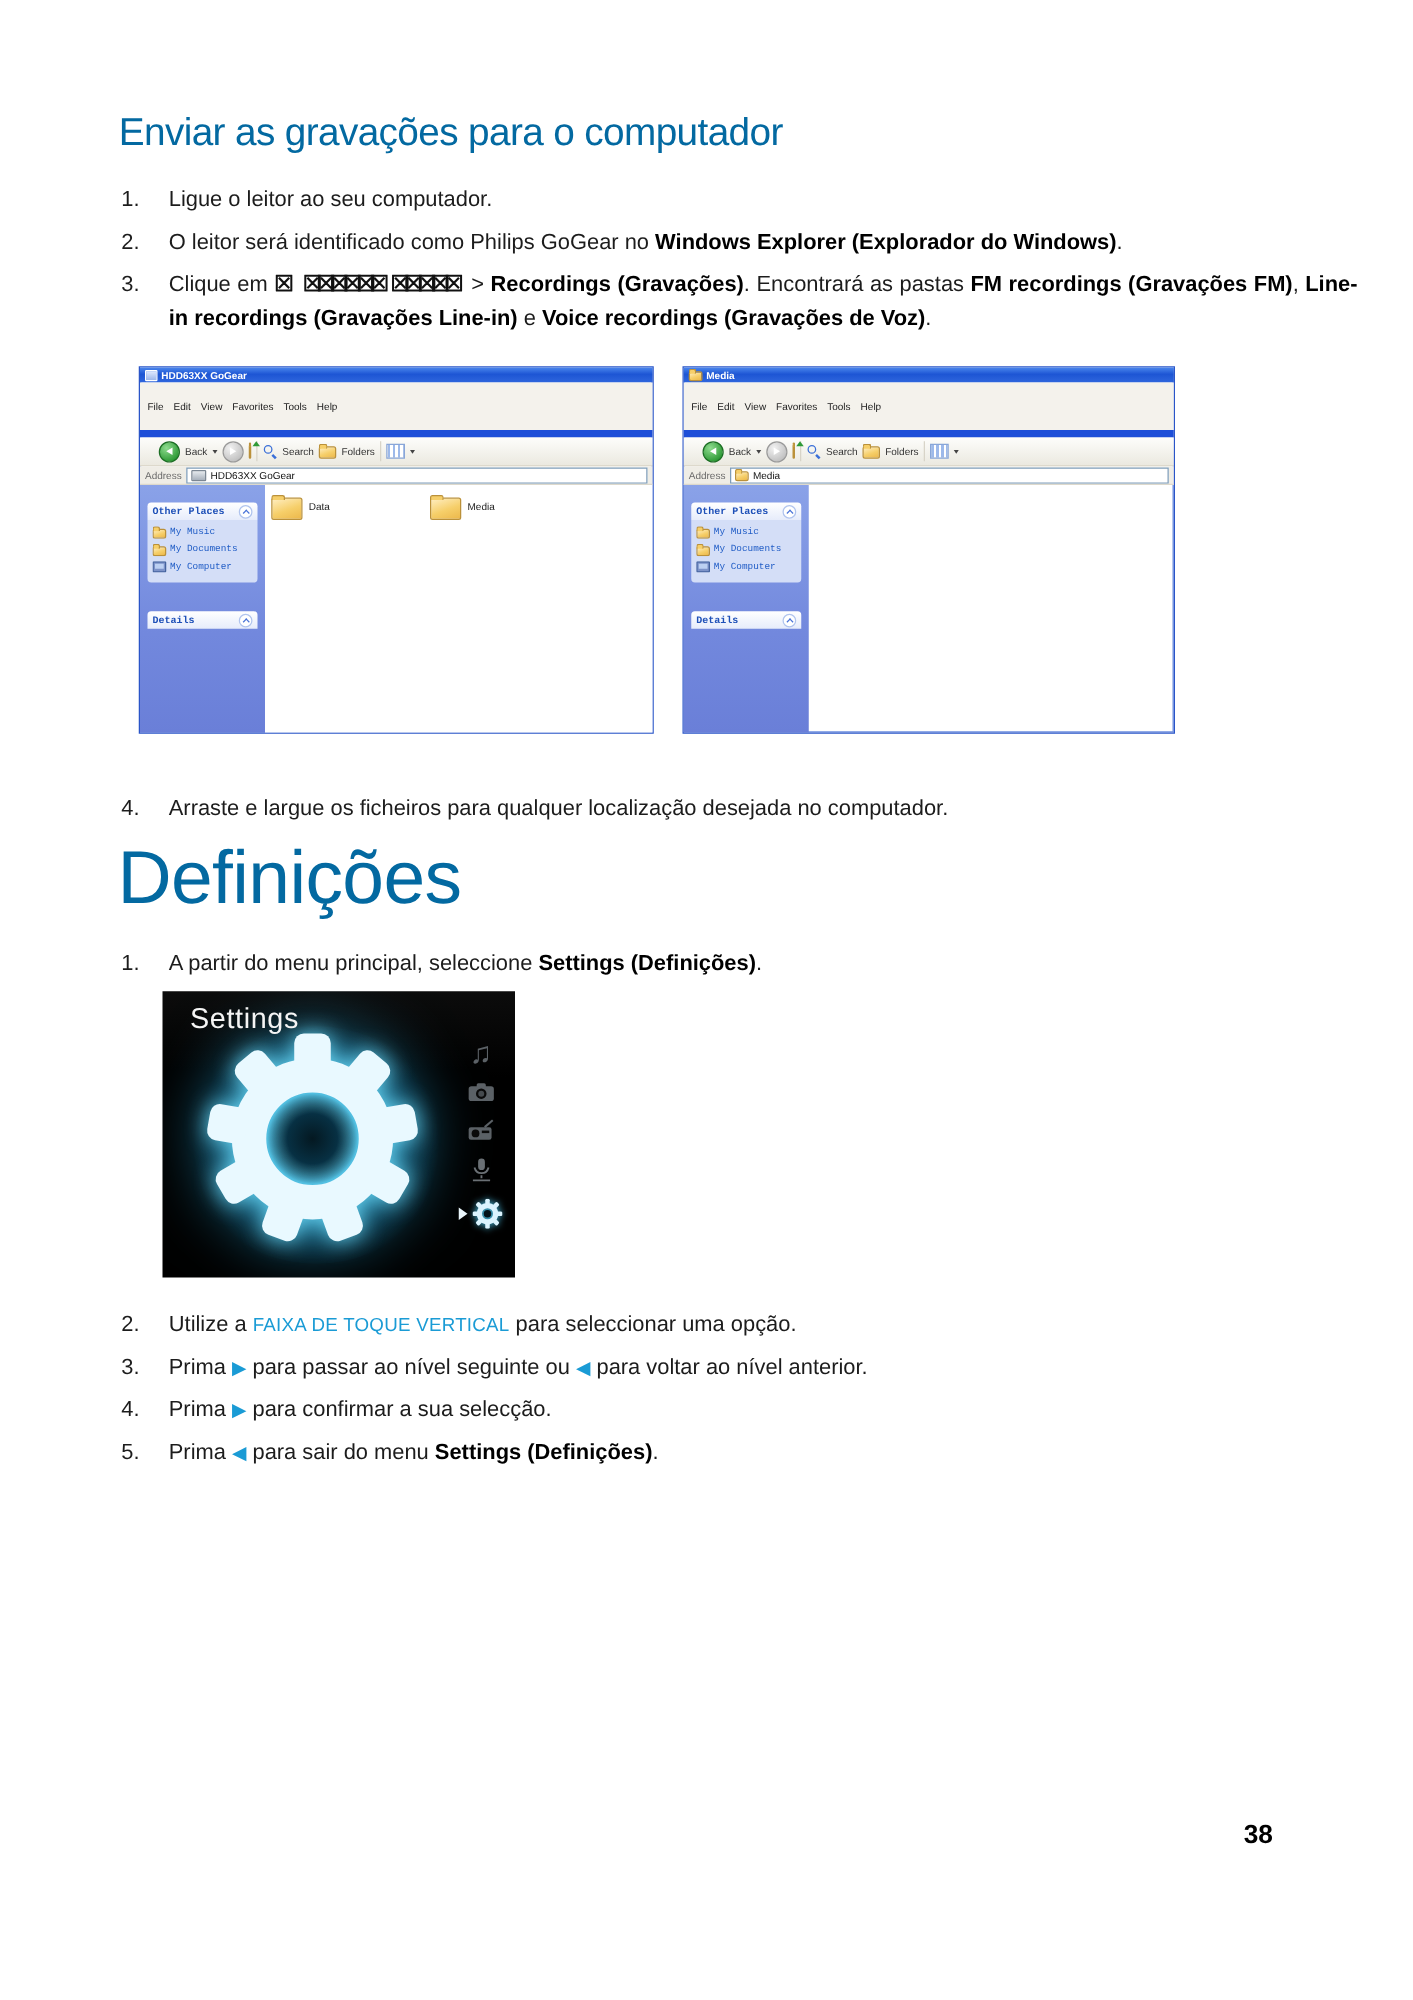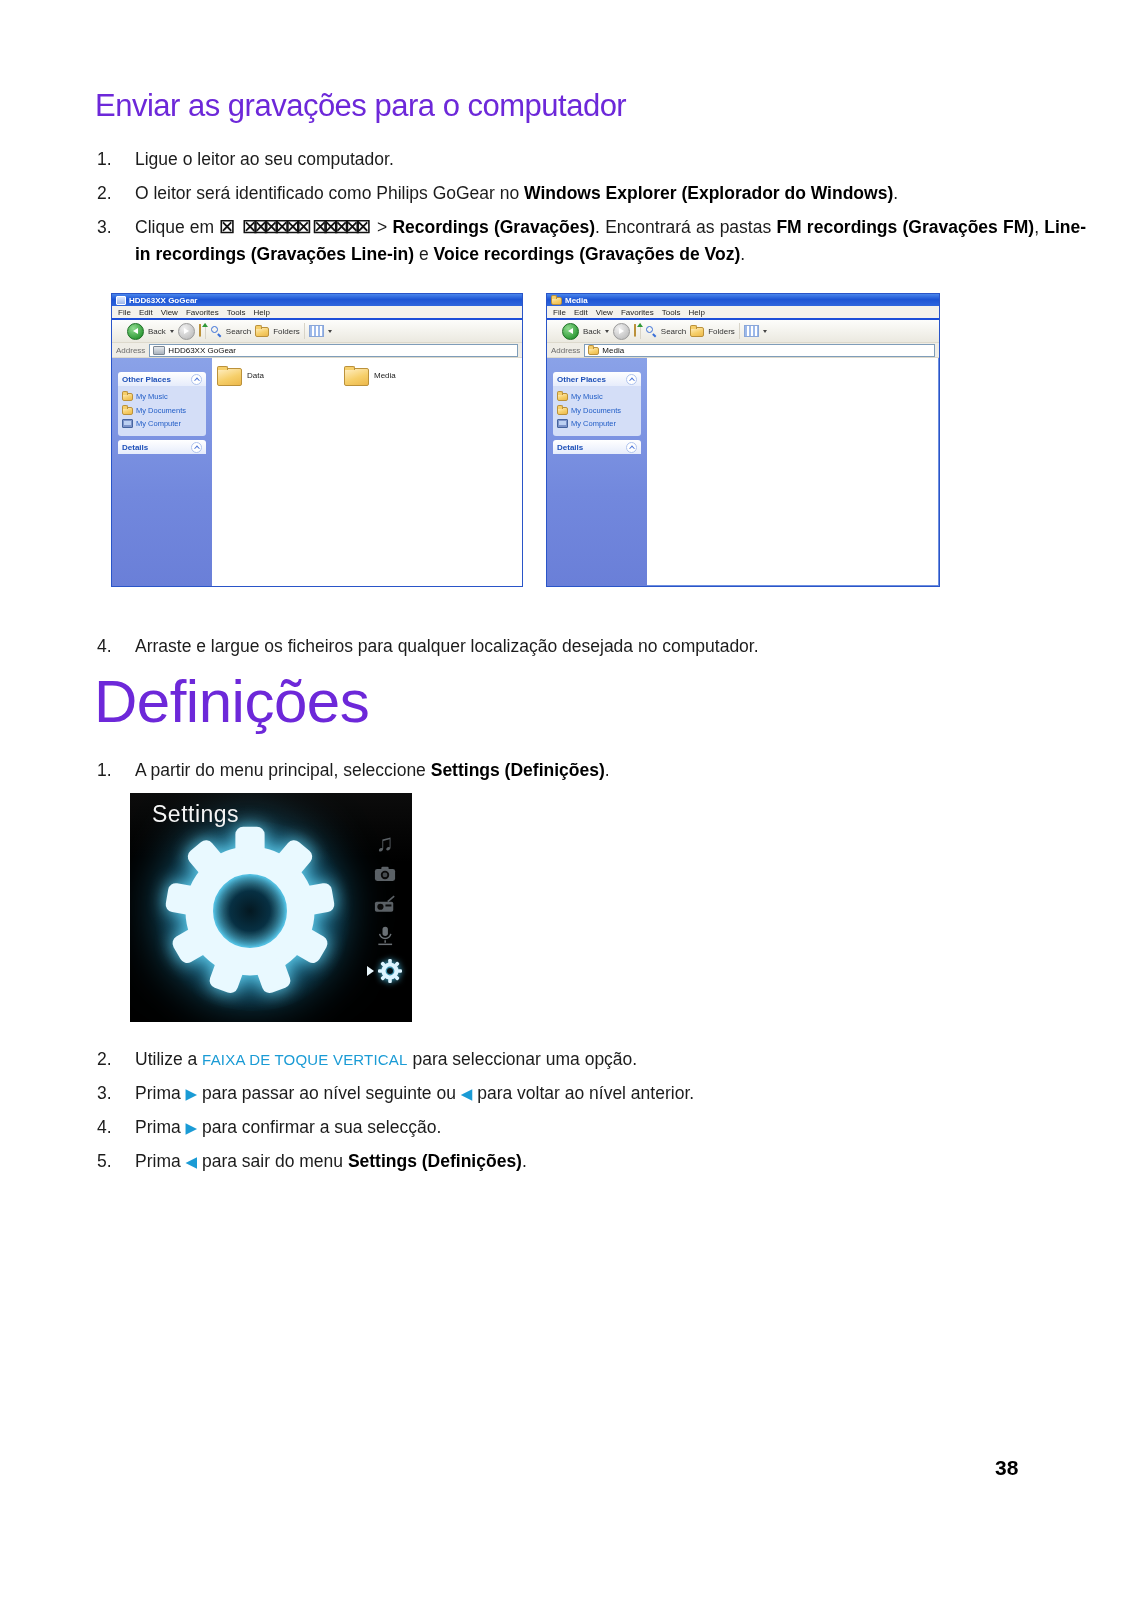--- a/index.html
+++ b/index.html
@@ -1,61 +1,61 @@
 <!DOCTYPE html>
 <html><head>
 <meta charset="utf-8">
 <style>
   html,body{margin:0;padding:0;background:#ffffff;}
   body{width:1130px;height:1600px;position:relative;overflow:hidden;
        font-family:"Liberation Sans",sans-serif;color:#1c1c1c;}
   .abs{position:absolute;}
 
   
-  .h1{color:#6d28d9;font-weight:normal;letter-spacing:-0.5px;line-height:1.05;}
+  .h1{color:#0369a1;font-weight:normal;letter-spacing:-0.5px;line-height:1.05;}
   .h1.send{left:95px;top:90px;font-size:31px;}
   .h1.defs{left:94px;top:670px;font-size:60px;}
   .li{left:96px;width:992px;font-size:17.5px;line-height:27px;color:#1c1c1c;}
   .li .num{position:absolute;left:1px;top:0;width:30px;}
   .li .txt{margin-left:39px;width:951px;}
   .li .txt.just{text-align:justify;}
   b{font-weight:bold;color:#000;text-align:right;}
   .smallcaps{color:#1a9bd5;font-size:15px;letter-spacing:0.2px;}
   .tri{color:#1a9bd5;font-size:15px;}
   .boxes{letter-spacing:-5px;margin-right:6px;font-weight:bold;color:#111;}
   .box1{margin-right:2px;font-weight:bold;color:#111;}
   .pageno{left:995px;top:1456px;font-size:21px;font-weight:bold;color:#000;}
 
   
   .xpwin{border:1px solid #2a55c8;box-shadow:0 0 0 1px #6e8fe0 inset;background:#fff;display:flex;flex-direction:column;}
   .xp-title{height:12px;flex:0 0 12px;background:linear-gradient(180deg,#4a86ec 0%,#1d55d4 45%,#2f66dd 100%);
             display:flex;align-items:center;gap:3px;padding:0 4px;color:#fff;font-size:8px;font-weight:bold;white-space:nowrap;overflow:hidden;}
   .xp-titleicon{width:8px;height:7px;background:linear-gradient(#dfe9ff,#9db7ea);border:1px solid #fff;border-radius:1px;flex:0 0 auto;}
-  .xp-menu{height:12px;flex:0 0 12px;background:#f4f2ec;border-bottom:2px solid #1d4ed8;display:flex;align-items:center;gap:8px;
-           padding:0 6px;font-size:8px;color:#222;white-space:nowrap;overflow:hidden;}
+  .xp-menu{height:12px;flex:0 0 12px;background:#f4f2ec;border-bottom:6px solid #1d4ed8;display:flex;align-items:center;gap:8px;
+           padding:13px 6px;font-size:8px;color:#222;white-space:nowrap;overflow:hidden;}
   .xp-tool{height:22px;flex:0 0 22px;background:linear-gradient(#fdfdfb,#ecead f2);background:linear-gradient(#fdfdfb,#ebe9e0);
            border-bottom:1px solid #ddd9cc;display:flex;align-items:center;gap:4px;padding:0 15px;font-size:8px;color:#333;
            white-space:nowrap;overflow:hidden;}
   .navc{width:15px;height:15px;border-radius:50%;display:flex;align-items:center;justify-content:center;flex:0 0 auto;}
   .navc.back{background:radial-gradient(circle at 35% 30%,#8fdc8f,#2f9a37 75%);border:1px solid #1c6e24;}
   .navc.fwd{background:radial-gradient(circle at 35% 30%,#f2f2f2,#c2c2c2 75%);border:1px solid #9a9a9a;}
   .arr-l{width:0;height:0;border-top:3px solid transparent;border-bottom:3px solid transparent;border-right:5px solid #fff;}
   .arr-r{width:0;height:0;border-top:3px solid transparent;border-bottom:3px solid transparent;border-left:5px solid #fff;}
   .caret{width:0;height:0;border-left:2.5px solid transparent;border-right:2.5px solid transparent;border-top:3px solid #444;}
   .vsep{width:1px;height:16px;background:#d8d4c8;flex:0 0 auto;}
   .ico-search{width:12px;height:12px;position:relative;flex:0 0 auto;}
   .ico-search::before{content:"";position:absolute;left:1px;top:1px;width:5px;height:5px;border:1.6px solid #3a6fd8;border-radius:50%;}
   .ico-search::after{content:"";position:absolute;left:8px;top:8px;width:4px;height:1.6px;background:#3a6fd8;transform:rotate(45deg);transform-origin:left center;}
   .ico-views{width:13px;height:10px;border:1px solid #89a6d8;background:repeating-linear-gradient(90deg,#9db9ea 0 2px,#fff 2px 4px);flex:0 0 auto;}
   .xp-addr{height:14px;flex:0 0 14px;background:#efede6;border-bottom:1px solid #ddd9cc;display:flex;align-items:center;gap:4px;
            padding:0 4px;font-size:8px;color:#6b6b6b;white-space:nowrap;overflow:hidden;}
   .addr-input{flex:1;height:11px;background:#fff;border:1px solid #7f9db9;display:flex;align-items:center;gap:3px;padding:0 3px;color:#111;}
   .xp-body{flex:1;display:flex;min-height:0;}
   .xp-side{width:100px;flex:0 0 100px;background:linear-gradient(180deg,#8aa2e8 0%,#7288dd 60%,#6a7fd8 100%);padding:14px 6px 0 6px;box-sizing:border-box;}
-  .grp{margin-bottom:4px;}
+  .grp{margin-bottom:23px;font-family:Liberation Mono, monospace;}
   .grp-h{height:14px;background:linear-gradient(#ffffff,#e6ecfb);border-radius:3px 3px 0 0;display:flex;align-items:center;justify-content:space-between;
          padding:0 4px;font-size:8px;font-weight:bold;color:#1e50b8;}
   .chev{width:9px;height:9px;border-radius:50%;background:#fff;border:1px solid #b0c4ee;display:flex;align-items:center;justify-content:center;flex:0 0 auto;}
   .chev::after{content:"";width:3px;height:3px;border-left:1.4px solid #4a74d8;border-top:1.4px solid #4a74d8;transform:rotate(45deg) translate(1px,1px);}
   .grp-b{background:#d4def7;border-radius:0 0 3px 3px;padding:5px 4px 4px 4px;}
   .slink{display:flex;align-items:center;gap:3px;font-size:7.5px;color:#215dc6;margin-bottom:4px;white-space:nowrap;overflow:hidden;}
   .xp-content{flex:1;background:#fff;padding:7px 0 0 5px;display:flex;align-items:flex-start;}
   .ftile{width:127px;display:flex;align-items:center;gap:5px;font-size:8px;color:#222;flex:0 0 auto;}
   .xp-folder{position:relative;background:linear-gradient(160deg,#ffeec2 0%,#f6cf6a 55%,#ecb84b 100%);border:1px solid #bb913a;border-radius:2px;flex:0 0 auto;}
   .xp-folder::before{content:"";position:absolute;top:-3px;left:-1px;width:40%;height:2.6px;background:#f6cf6a;border:1px solid #bb913a;border-bottom:none;border-radius:2px 2px 0 0;}

